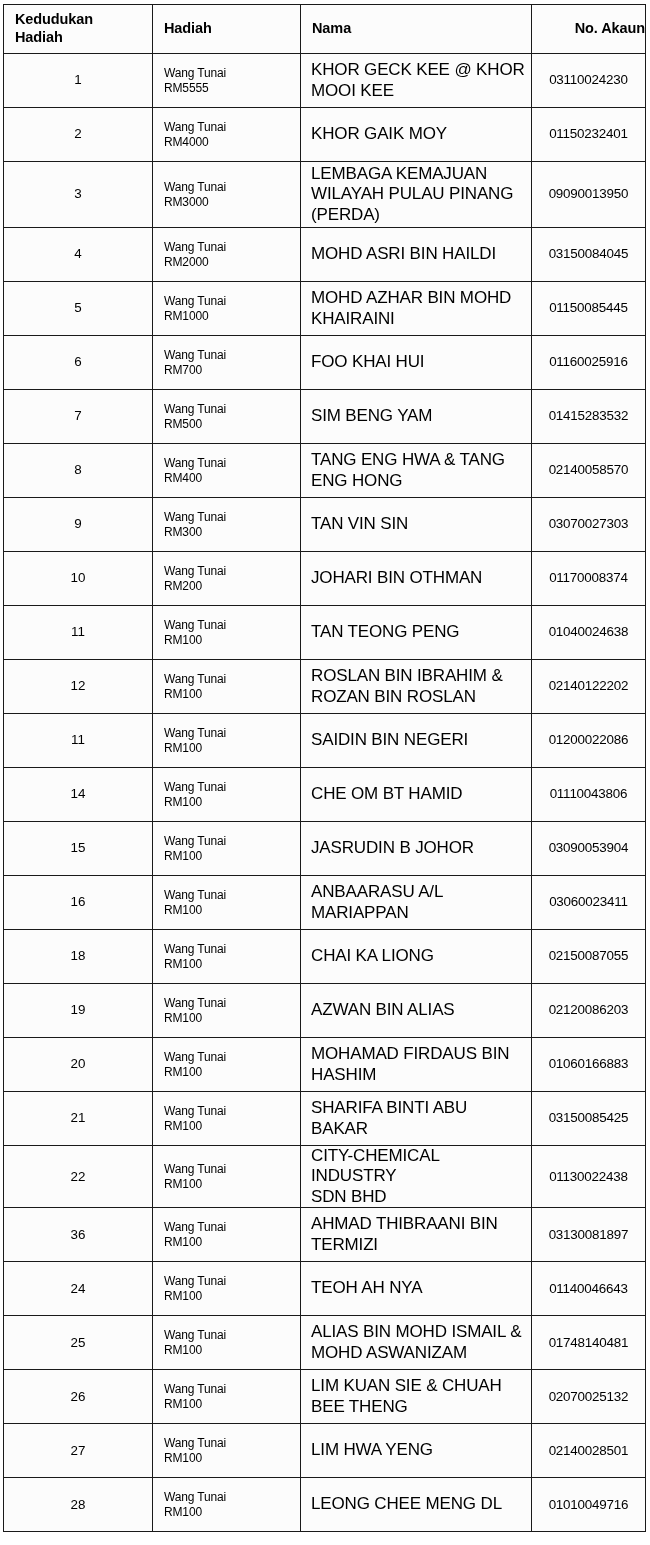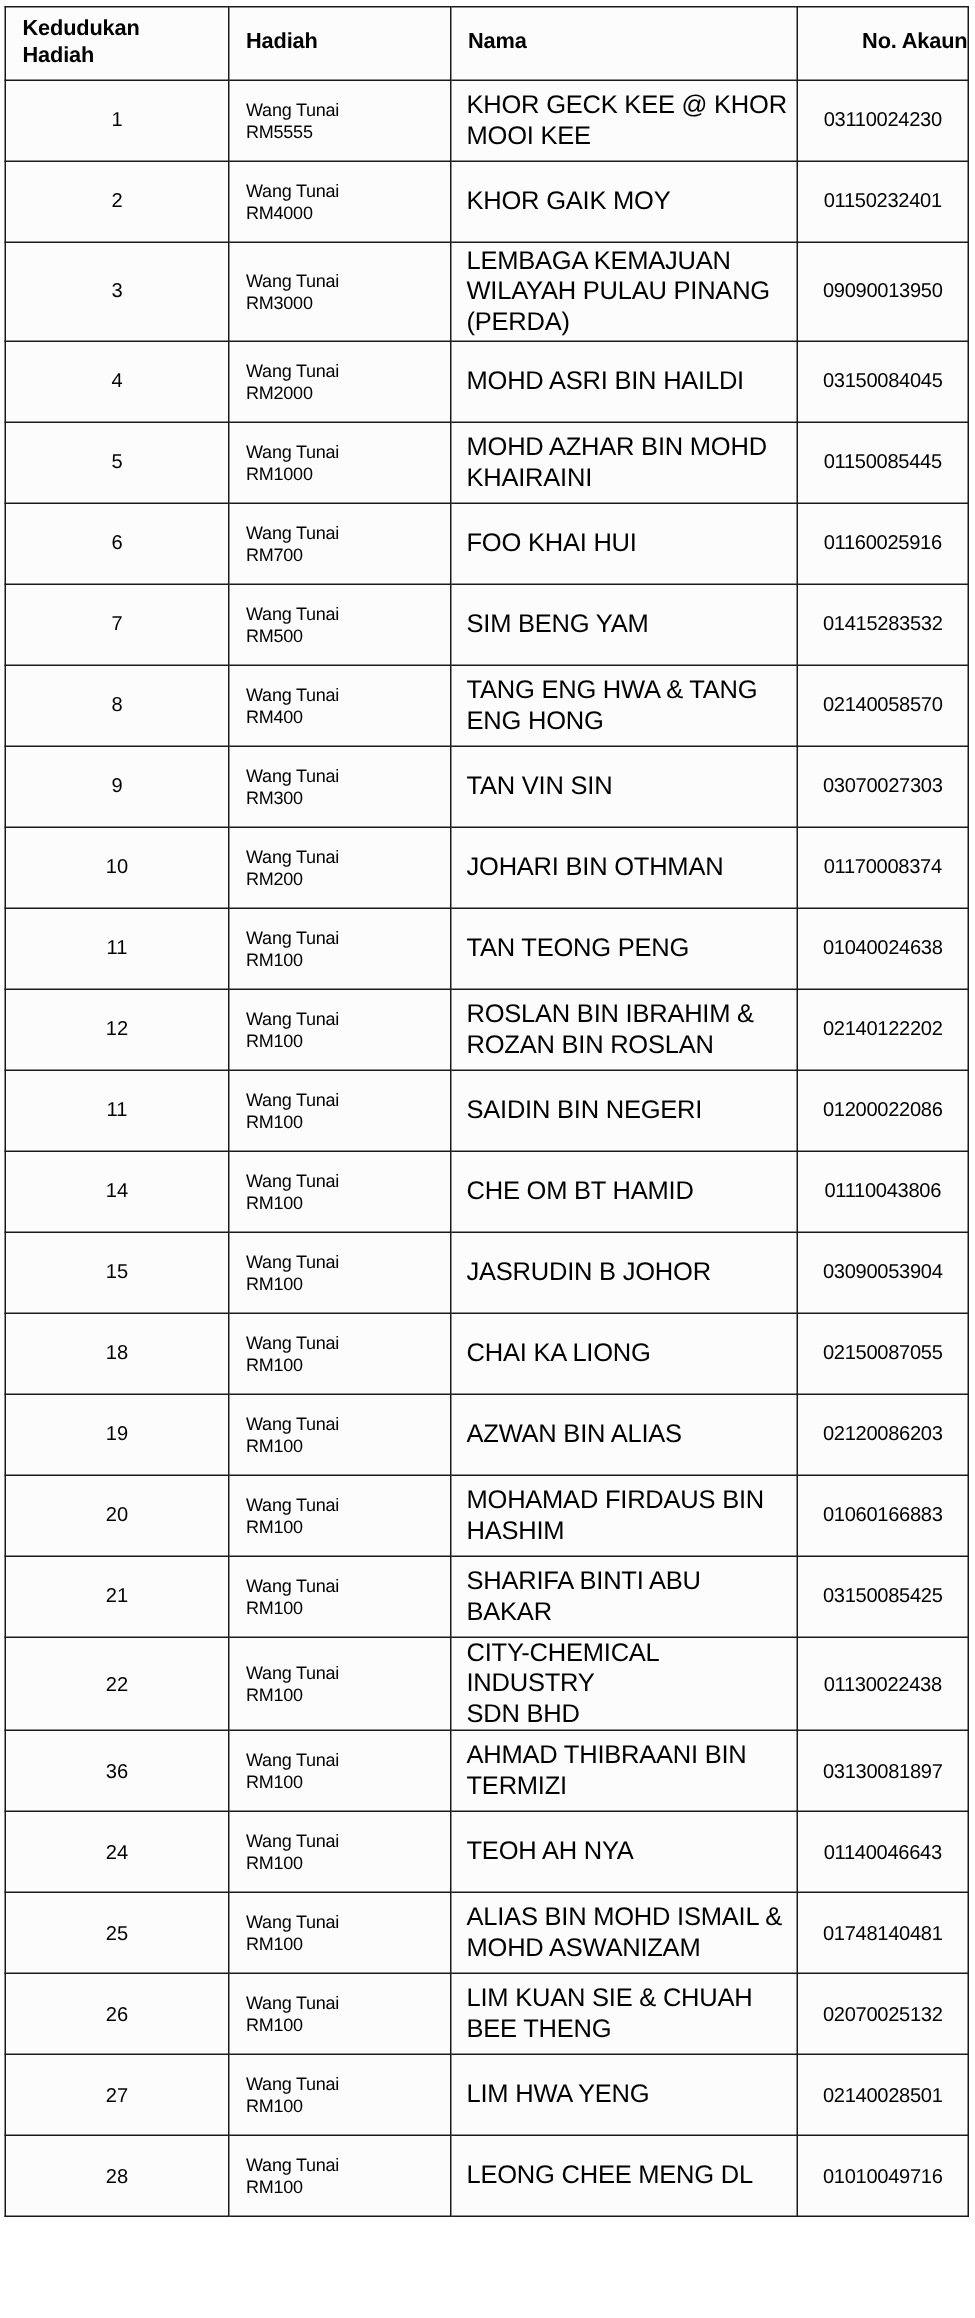--- a/index.html
+++ b/index.html
@@ -353,20 +353,36 @@
           </td>
           <td class="name">
             <div class="cell">JASRUDIN B JOHOR</div>
           </td>
           <td class="acct">
             <div class="cell">03090053904</div>
           </td>
         </tr>
         <tr class="lines-2">
           <td class="rank">
+            <div class="cell">16</div>
+          </td>
+          <td class="prize">
+            <div class="cell">Wang Tunai
+RM100</div>
+          </td>
+          <td class="name">
+            <div class="cell">ANBAARASU A/L
+MARIAPPAN</div>
+          </td>
+          <td class="acct">
+            <div class="cell">03060023411</div>
+          </td>
+        </tr>
+        <tr class="lines-2">
+          <td class="rank">
             <div class="cell">18</div>
           </td>
           <td class="prize">
             <div class="cell">Wang Tunai
 RM100</div>
           </td>
           <td class="name">
             <div class="cell">CHAI KA LIONG</div>
           </td>
           <td class="acct">

